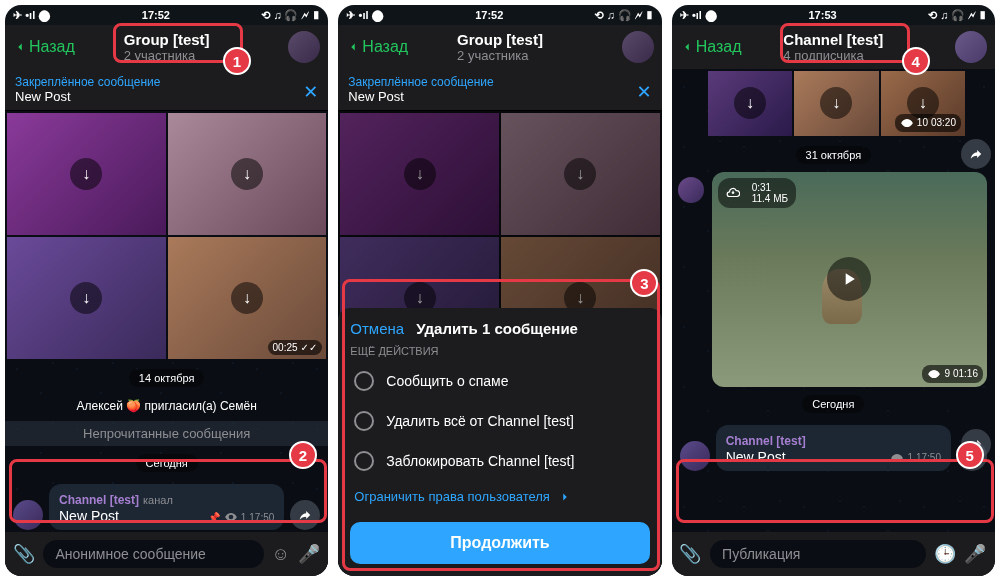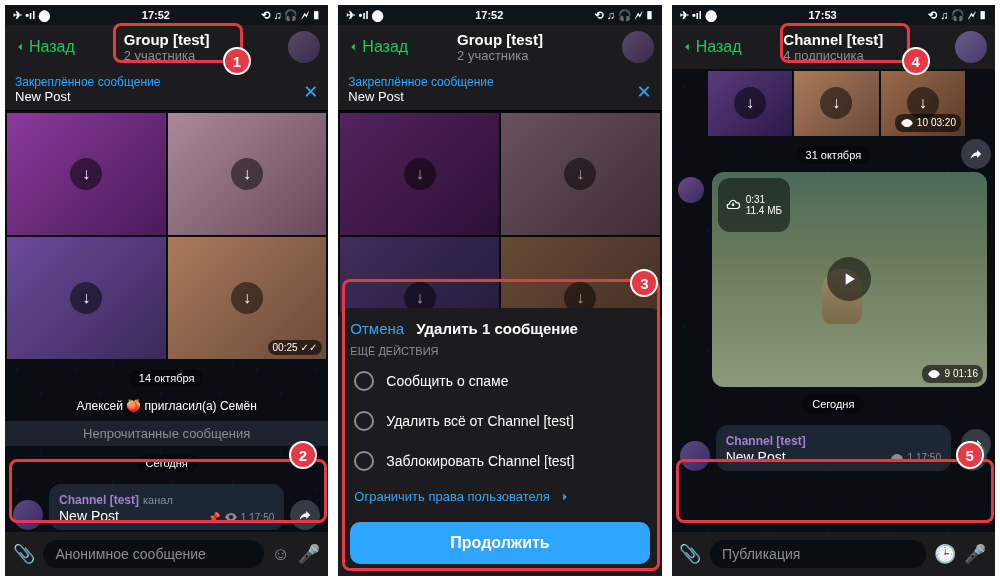--- a/index.html
+++ b/index.html
@@ -1,17 +1,17 @@
 <!DOCTYPE html>
 <html><head>
 <meta charset="utf-8">
 <style>
 *{margin:0;padding:0;box-sizing:border-box;font-family:-apple-system,BlinkMacSystemFont,sans-serif}
 body{background:#fff;display:flex;gap:10px;padding:5px;width:1000px;height:581px}
-.phone{width:326px;height:571px;background:#0f1419;position:relative;overflow:hidden;border-radius:0}
+.phone{width:326px;height:571px;background:#0f1419;position:relative;overflow:hidden;border-radius:16px}
 .status-bar{height:20px;display:flex;justify-content:space-between;align-items:center;padding:0 8px;color:#fff;font-size:11px;font-weight:600}
 .status-left,.status-right{display:flex;gap:3px;align-items:center}
 .header{height:44px;display:flex;align-items:center;padding:0 8px;position:relative;background:#1c1c1e}
 .back-btn{display:flex;align-items:center;color:#22c55e;font-size:16px;gap:2px;cursor:pointer}
 .header-center{position:absolute;left:50%;transform:translateX(-50%);}
 .title{color:#fff;font-size:15px;font-weight:600}
 .subtitle{color:#8e8e93;font-size:13px}
 .avatar{width:32px;height:32px;border-radius:50%;background:linear-gradient(135deg,#5a4a6a,#3a2a4a);position:absolute;right:8px}
 .avatar.ch{background:linear-gradient(135deg,#6a5a8a,#4a3a6a)}
 .highlight-box{position:absolute;border:3px solid #e63946;border-radius:8px;pointer-events:none;z-index:10}
@@ -51,21 +51,21 @@
 .sheet-header{display:flex;align-items:center;gap:12px;}
 .sheet-cancel{color:#2ea6ff;font-size:15px}
 .sheet-title{color:#fff;font-size:15px;font-weight:600}
 .sheet-section{color:#8e8e93;font-size:11px;text-transform:uppercase;margin:8px 0 4px}
 .opt-row{display:flex;align-items:center;gap:12px;padding:10px 4px;color:#fff;font-size:14px}
 .radio{width:20px;height:20px;border:2px solid #8e8e93;border-radius:50%}
 .restrict-link{color:#2ea6ff;font-size:13px;padding:8px 4px;display:flex;align-items:center;gap:8px}
 .continue-btn{background:#2ea6ff;color:#fff;font-size:16px;font-weight:600;text-align:center;padding:12px;border-radius:10px;margin-top:10px}
 .sender-av{width:26px;height:26px;border-radius:50%;background:linear-gradient(135deg,#6a4a8a,#3a2a5a);position:absolute;left:6px;top:108px}
 .video-card{margin:6px 8px 6px 40px;border-radius:12px;overflow:hidden;position:relative;background:linear-gradient(180deg,#4a6a5a,#6a7a5a 40%,#8a9a7a);height:215px}
-.video-info{position:absolute;top:6px;left:6px;background:rgba(0,0,0,0.5);border-radius:12px;padding:16px 8px;display:flex;gap:6px;align-items:center;color:#fff;font-size:10px}
+.video-info{position:absolute;top:6px;left:6px;background:rgba(0,0,0,0.5);border-radius:12px;padding:4px 8px;display:flex;gap:12px;align-items:center;color:#fff;font-size:10px}
 .play-btn{position:absolute;top:50%;left:50%;transform:translate(-50%,-50%);width:44px;height:44px;background:rgba(0,0,0,0.5);border-radius:50%;display:flex;align-items:center;justify-content:center}
 .deer{position:absolute;left:40%;top:45%;width:40px;height:55px;background:linear-gradient(180deg,#9a8a6a,#7a6a4a);border-radius:40% 40% 20% 20%}
 svg{width:14px;height:14px;fill:currentColor}
 </style>
 </head>
 <body>
 
 <div class="phone">
   <div class="status-bar">
     <div class="status-left">✈ •ıl ⬤</div>

